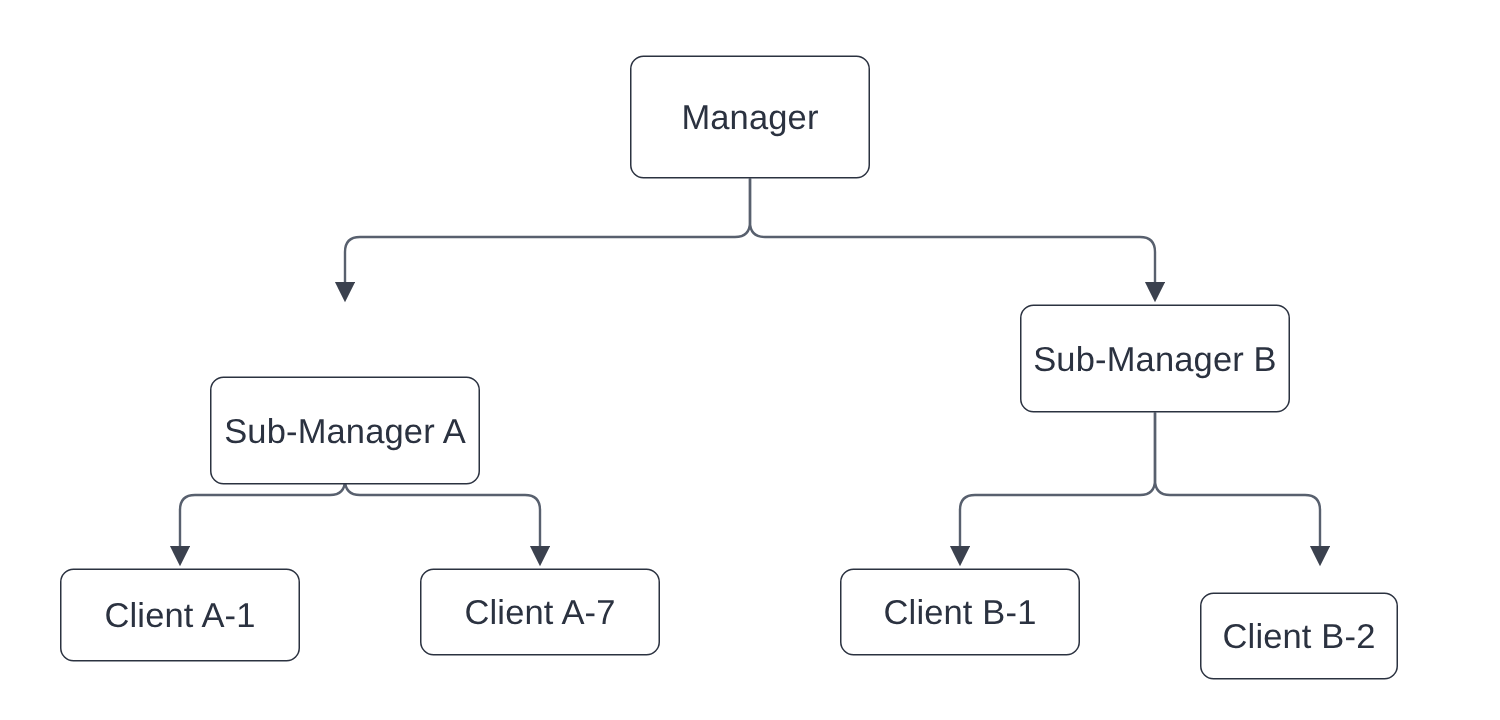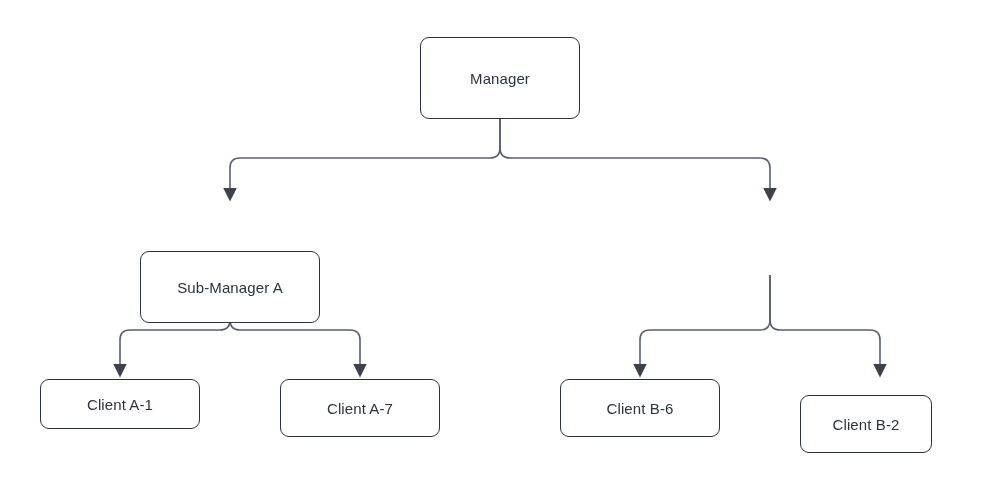--- a/index.html
+++ b/index.html
@@ -25,21 +25,21 @@
   .node {
     position: absolute;
     box-sizing: border-box;
     background: #ffffff;
     border: 1.6px solid #2b3240;
     border-radius: 9px;
     display: flex;
     align-items: center;
     justify-content: center;
     color: #2b3240;
-    font-size: 15px;
+    font-size: 23px;
     line-height: 1;
     letter-spacing: 0.1px;
     white-space: nowrap;
     z-index: 2;
   }
   .node-label {
     pointer-events: none;
   }
 </style>
 </head>
@@ -71,30 +71,33 @@
   </svg>
 
   <div class="node" style="left:420px; top:37px; width:160px; height:82px;">
     <span class="node-label">Manager</span>
   </div>
 
   <div class="node" style="left:140px; top:203px; width:180px; height:72px;margin-top:48px;">
     <span class="node-label">Sub-Manager A</span>
   </div>
 
+  <div class="node" style="left:680px; top:203px; width:180px; height:72px;">
+    <span class="node-label">Sub-Manager B</span>
+  </div>
 
-  <div class="node" style="left:40px; top:379px; width:160px; height:50px;">
+  <div class="node" style="left:40px; top:379px; width:160px; height:62px;">
     <span class="node-label">Client A-1</span>
   </div>
 
   <div class="node" style="left:280px; top:379px; width:160px; height:58px;">
     <span class="node-label">Client A-7</span>
   </div>
 
   <div class="node" style="left:560px; top:379px; width:160px; height:58px;">
-    <span class="node-label">Client B-6</span>
+    <span class="node-label">Client B-1</span>
   </div>
 
   <div class="node" style="left:800px; top:379px; width:132px; height:58px;margin-top:16px;">
     <span class="node-label">Client B-2</span>
   </div>
 
 </div>
 
 </body></html>

